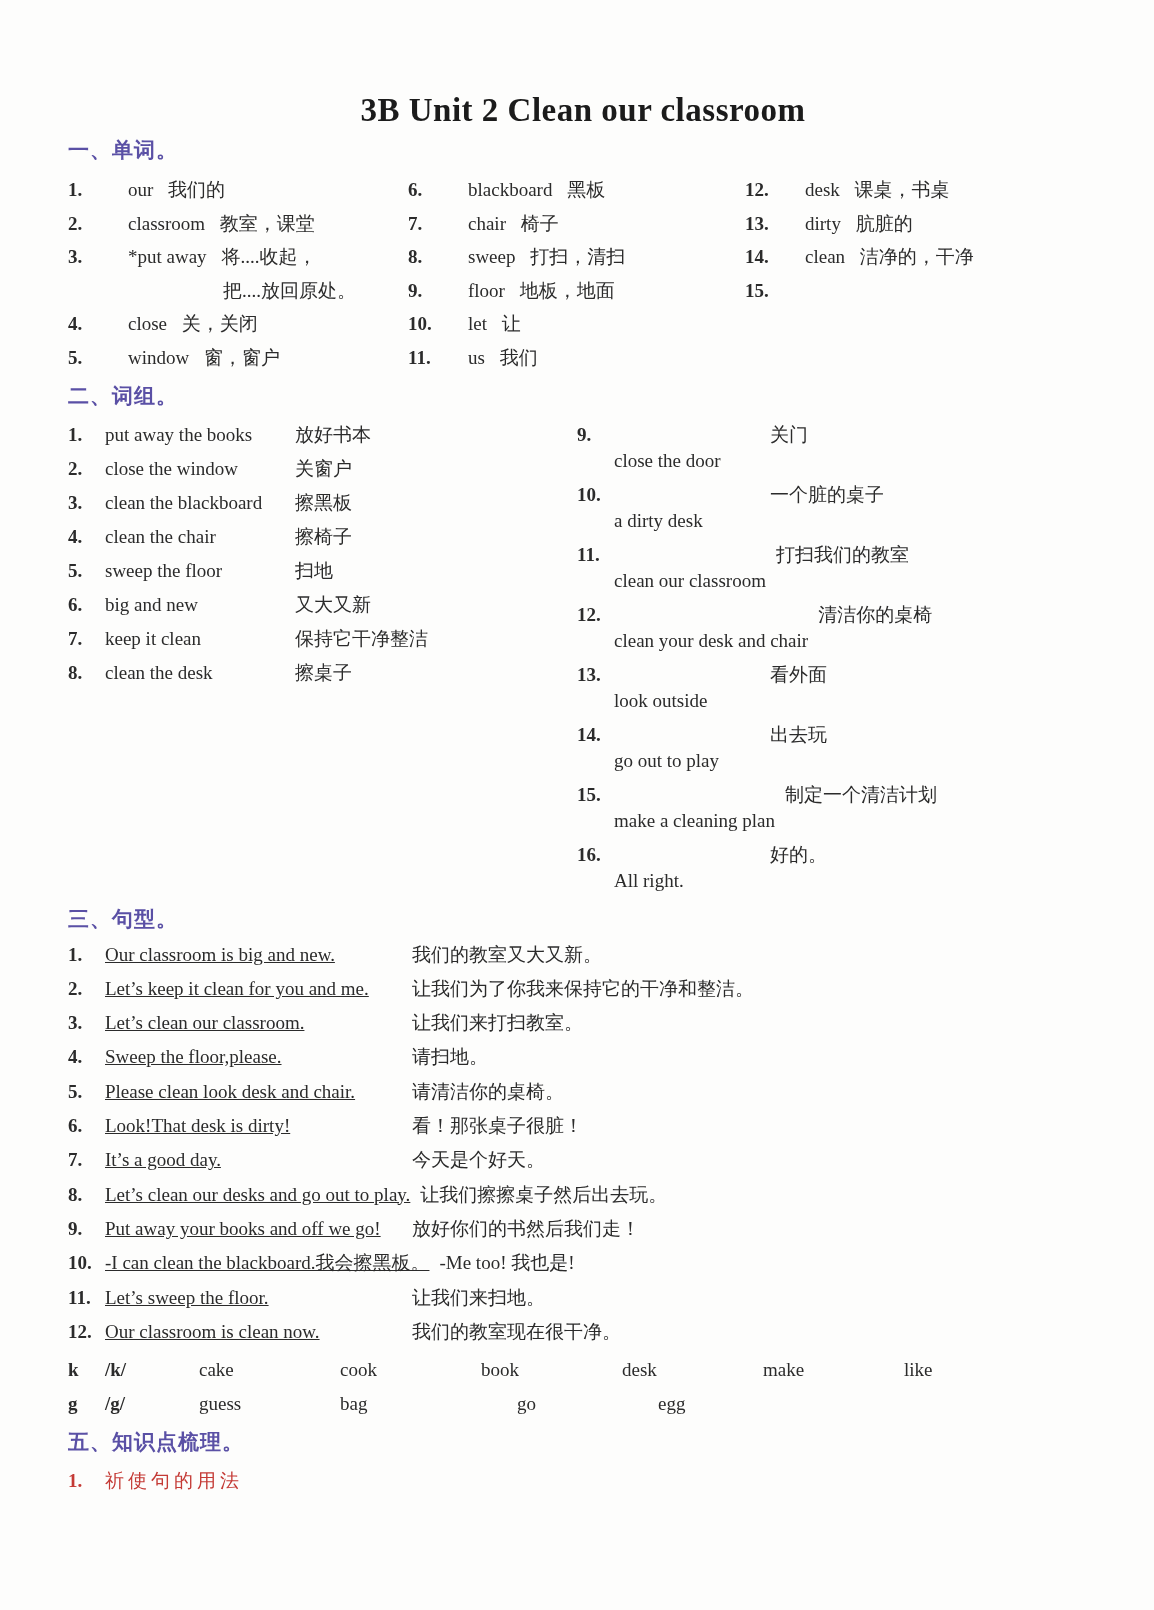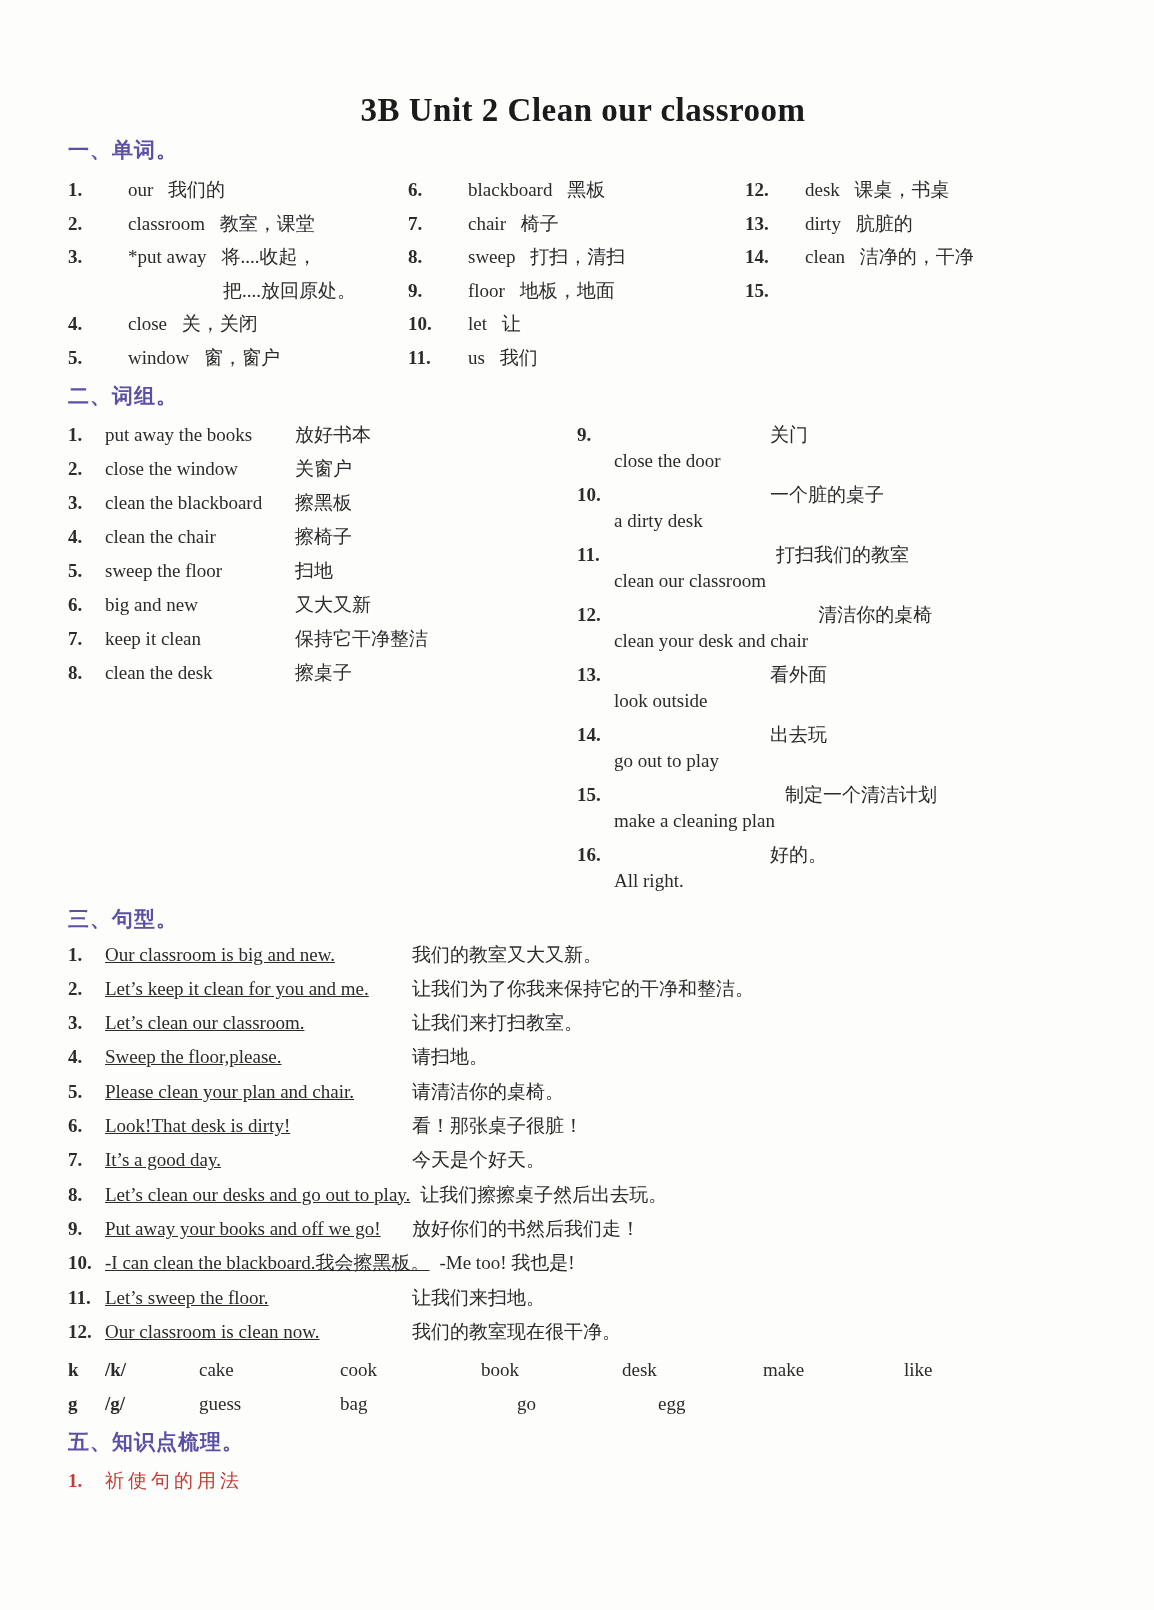--- a/index.html
+++ b/index.html
@@ -307,21 +307,21 @@
         <span class="en">Let’s clean our classroom.</span>
         <span class="cn">让我们来打扫教室。</span>
       </div>
         <div class="s-row">
         <span class="num">4.</span>
         <span class="en">Sweep the floor,please.</span>
         <span class="cn">请扫地。</span>
       </div>
         <div class="s-row">
         <span class="num">5.</span>
-        <span class="en">Please clean your plan and chair.</span>
+        <span class="en">Please clean look desk and chair.</span>
         <span class="cn">请清洁你的桌椅。</span>
       </div>
         <div class="s-row">
         <span class="num">6.</span>
         <span class="en">Look!That desk is dirty!</span>
         <span class="cn">看！那张桌子很脏！</span>
       </div>
         <div class="s-row">
         <span class="num">7.</span>
         <span class="en">It’s a good day.</span>

